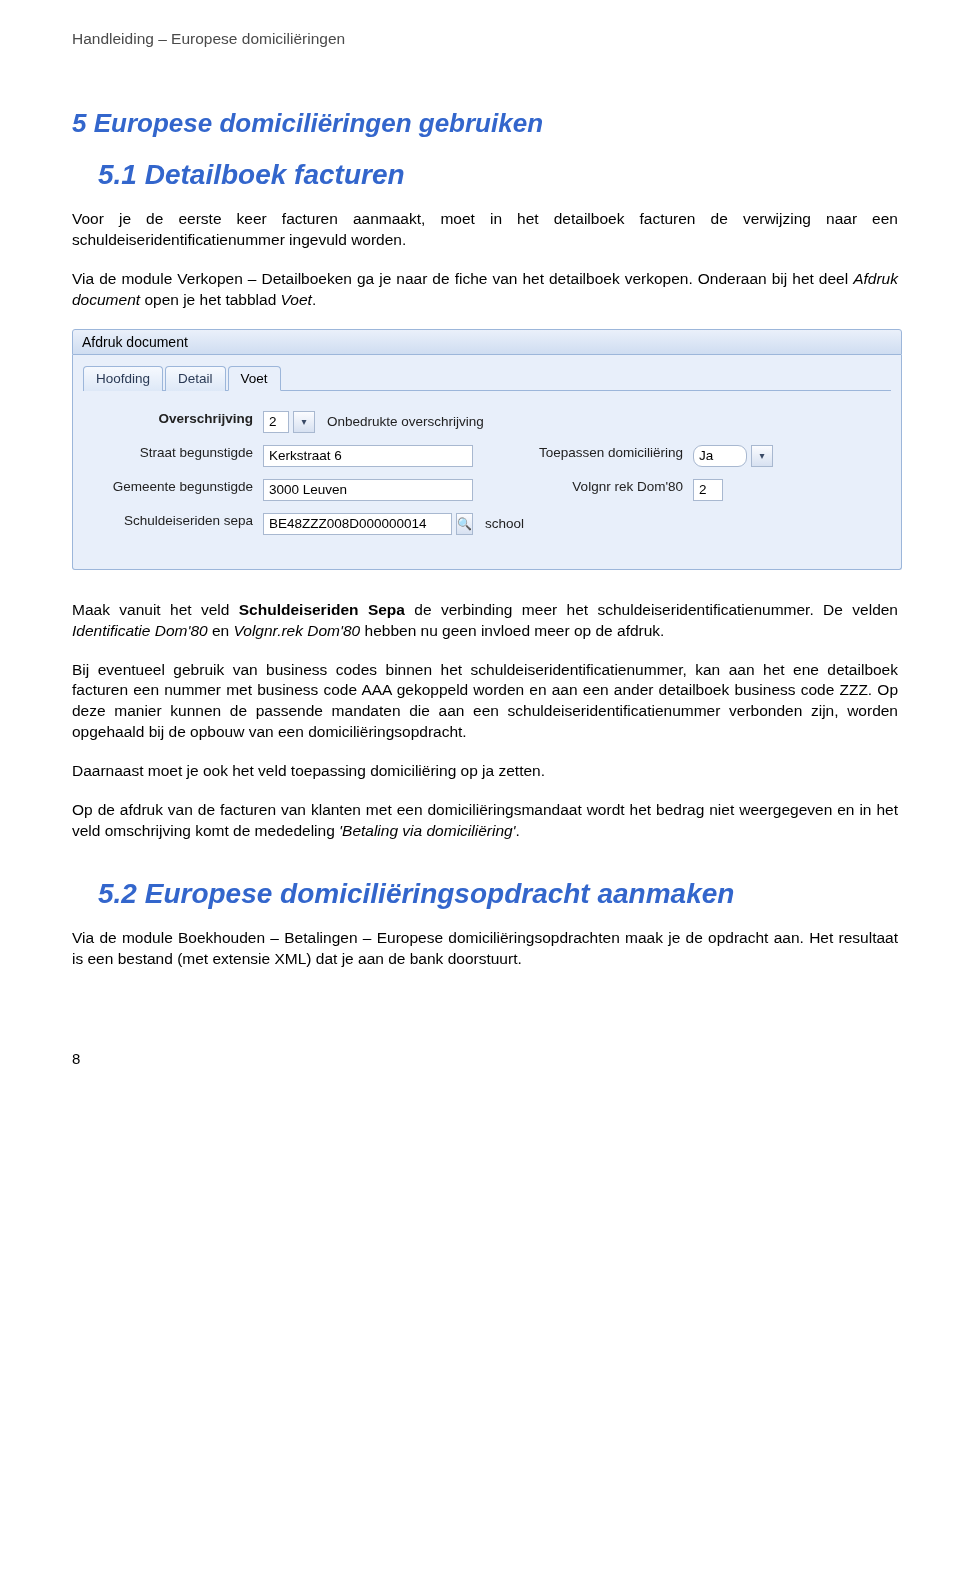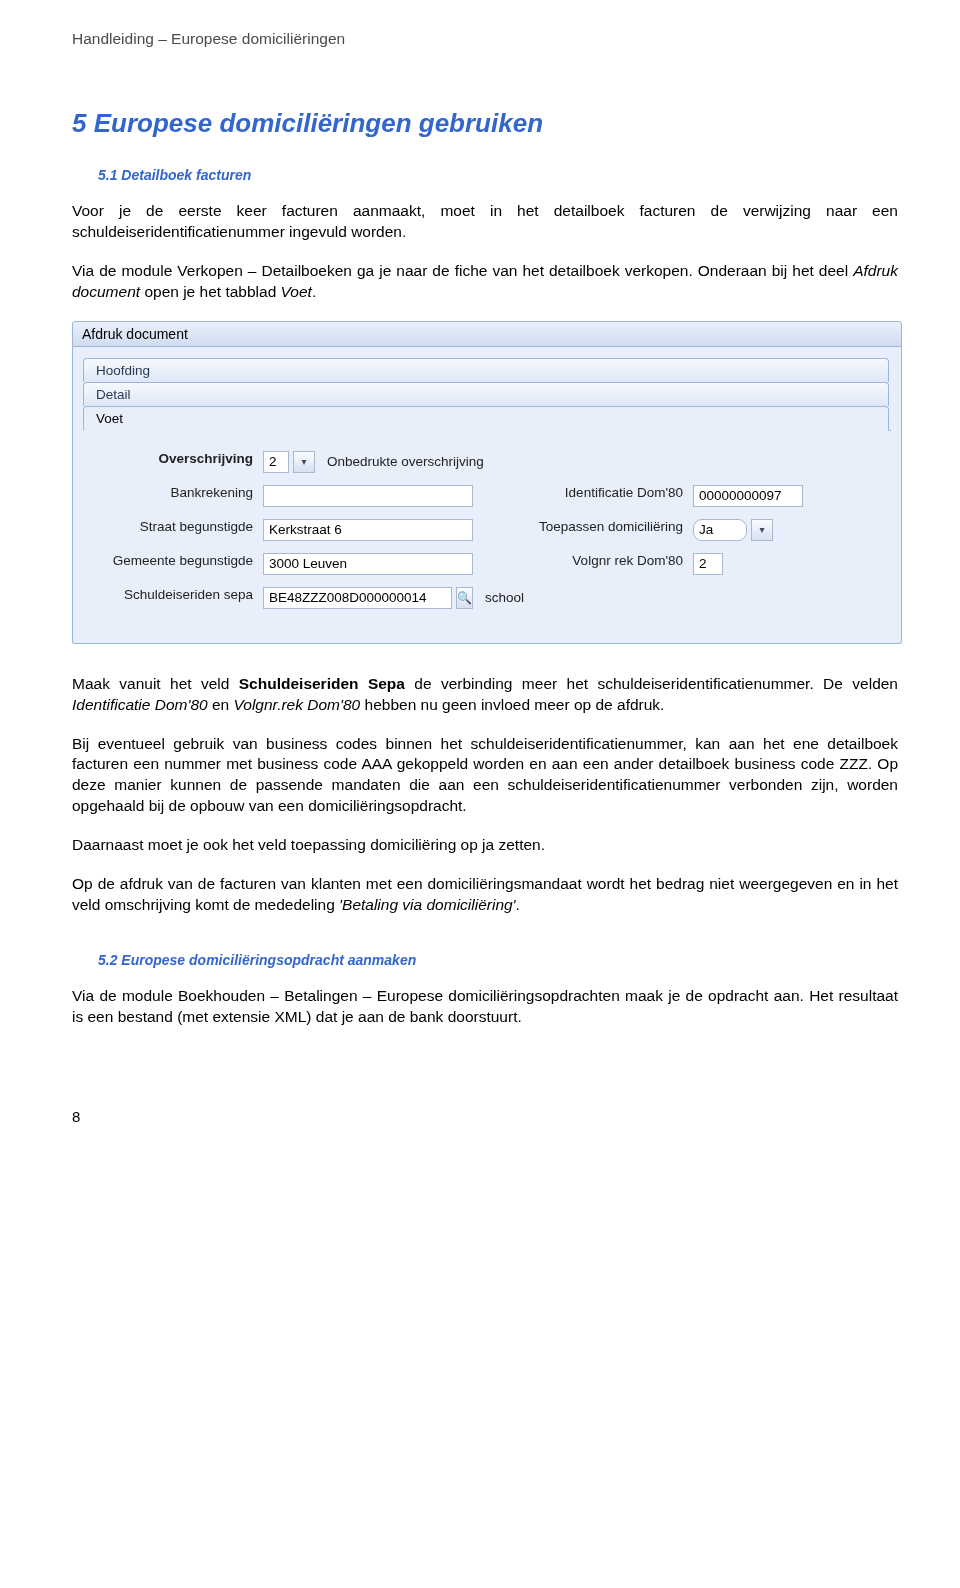--- a/index.html
+++ b/index.html
@@ -15,24 +15,24 @@
   .doc-header {
     font-size: 15.5px;
     color: #4a4a4a;
     margin-bottom: 60px;
   }
   h1 {
     font-size: 26px;
     color: #3366cc;
     font-style: italic;
     font-weight: bold;
-    margin: 0 0 28px 0;
+    margin: 0 0 20px 0;
   }
   h2 {
-    font-size: 14px;
+    font-size: 28px;
     color: #3366cc;
     font-style: italic;
     font-weight: bold;
     margin: 0 0 18px 26px;
   }
   h1 .num, h2 .num { }
   p { margin: 0 0 18px 0; text-align: justify; line-height: 1.35; }
 
   
   .panel-wrap { margin: 10px 0 30px 0; }
@@ -52,21 +52,20 @@
     background: #e8effa;
     padding: 10px 10px 18px 10px;
     width: 830px;
     position: relative;
   }
   .tabs {
     display: flex;
     gap: 0;
     border-bottom: 1px solid #9cb6da;
     margin-bottom: 16px;
-    flex-direction: column;
   }
   .tab {
     background: linear-gradient(#f6f9fe, #dde8f7);
     border: 1px solid #9cb6da;
     border-bottom: none;
     border-radius: 4px 4px 0 0;
     padding: 4px 12px;
     font-size: 13.5px;
     margin-right: 2px;
     position: relative;
@@ -170,30 +169,20 @@
           <input class="txt w-tiny" value="2" style="">
           <div class="dd-btn">
               <span>▾</span>
             </div>
           <span class="inline-text">Onbedrukte overschrijving</span>
         </div>
         <div class="lbl-right"></div>
         <div class="fld-right"></div>
       </div>
 
-      <div class="row">
-        <div class="lbl-left">Bankrekening</div>
-        <div class="fld-left">
-          <input class="txt w-full" value="" style="">
-        </div>
-        <div class="lbl-right">Identificatie Dom'80</div>
-        <div class="fld-right">
-          <input class="txt w-id" value="00000000097" style="">
-        </div>
-      </div>
 
 
       <div class="row">
         <div class="lbl-left">Straat begunstigde</div>
         <div class="fld-left">
           <input class="txt w-full" value="Kerkstraat 6" style="">
         </div>
         <div class="lbl-right">Toepassen domiciliëring</div>
         <div class="fld-right">
           <input class="txt w-sm" value="Ja" style="">

